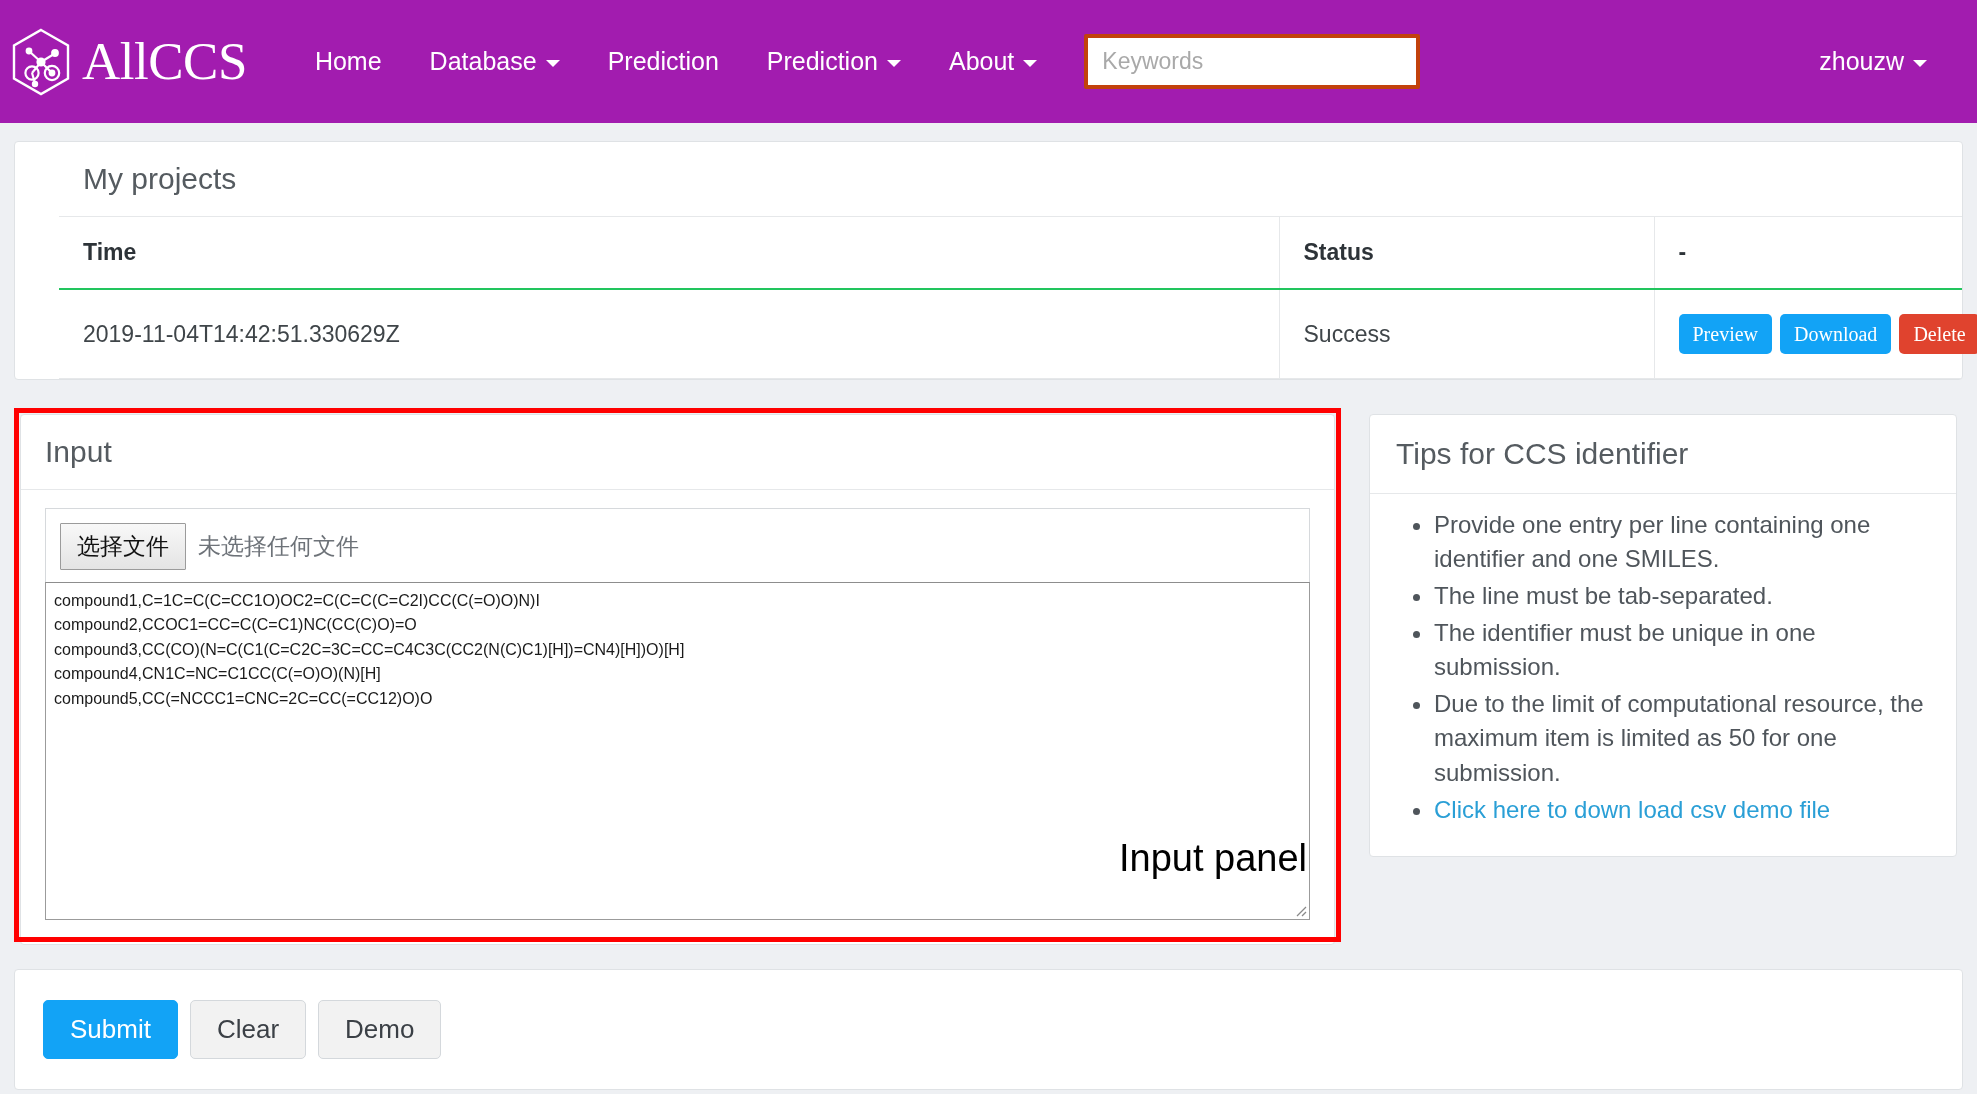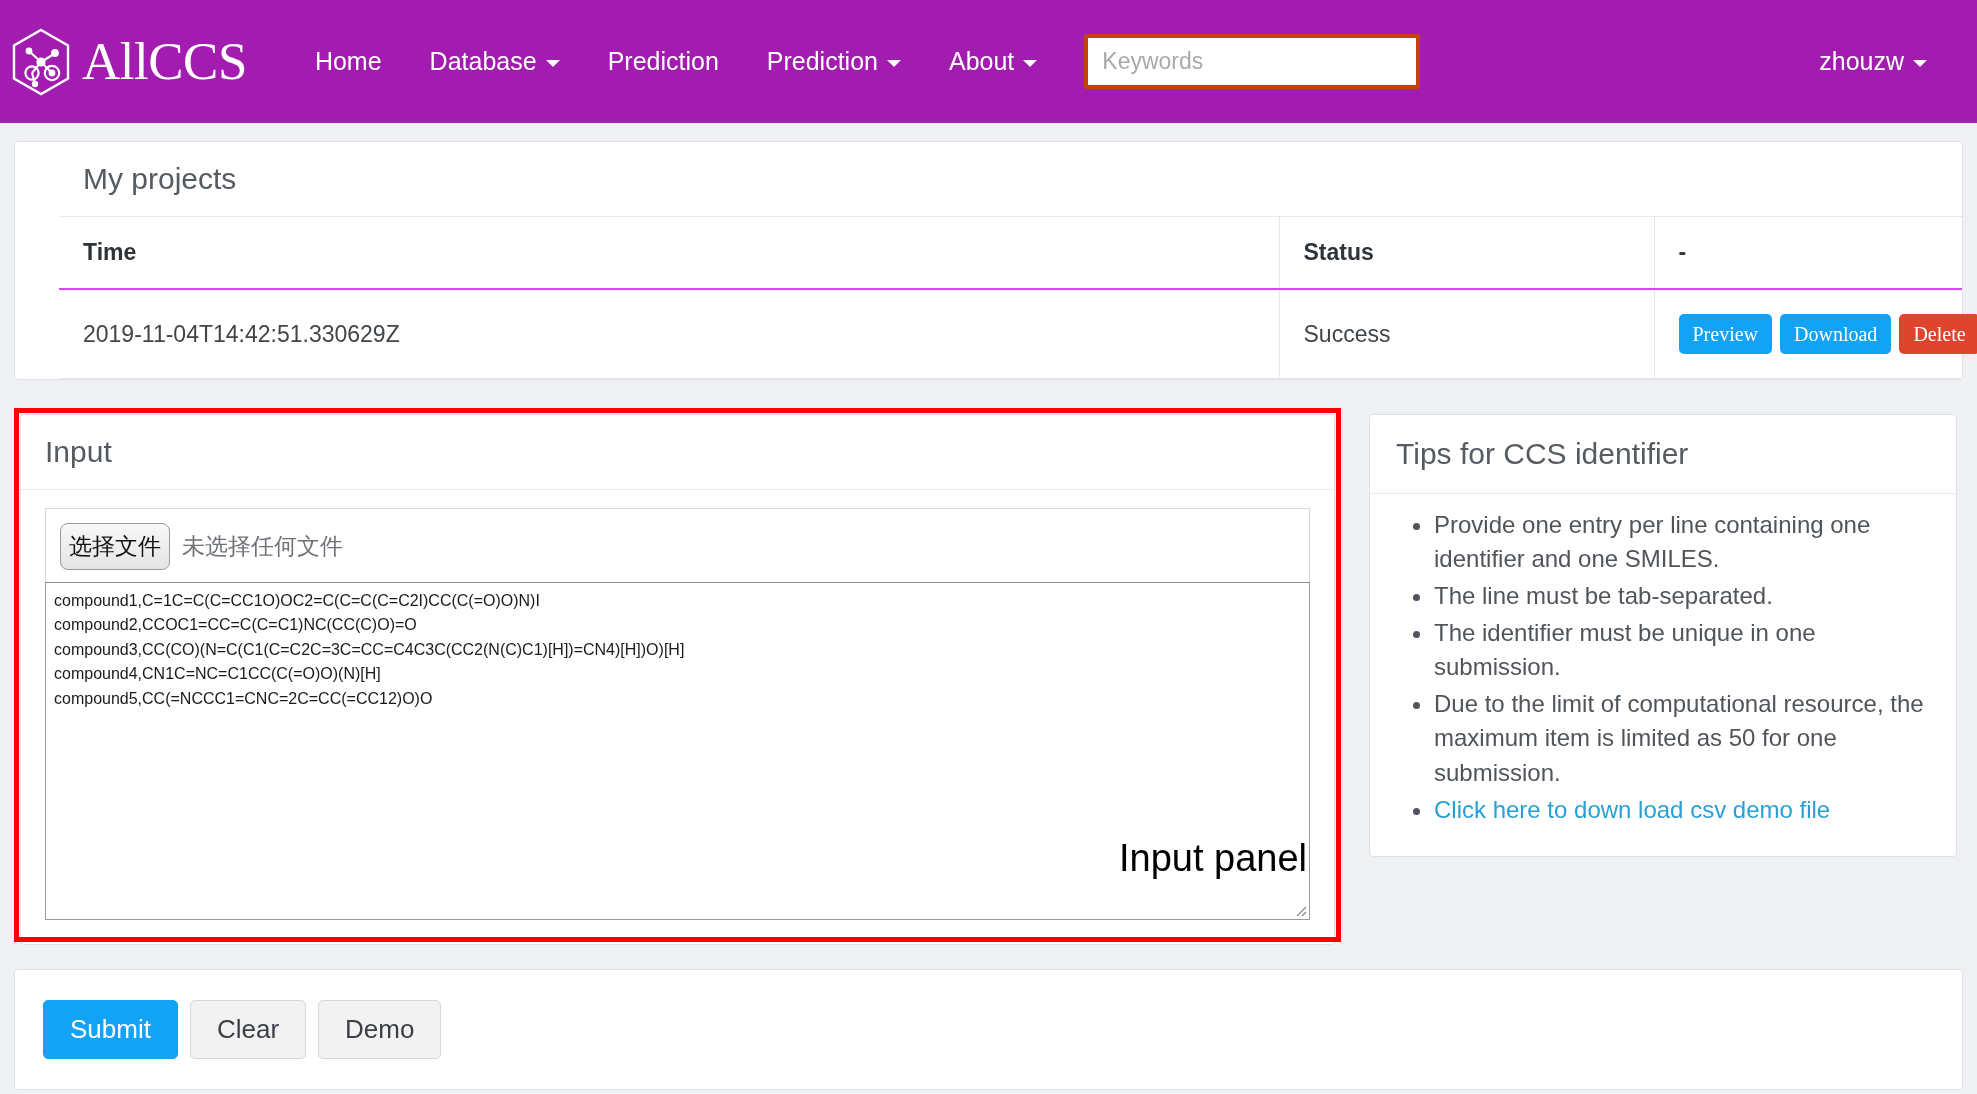--- a/index.html
+++ b/index.html
@@ -95,21 +95,21 @@
     width: 100%;
     border-collapse: collapse;
     table-layout: fixed;
   }
   table.projects th {
     text-align: left;
     font-size: 23px;
     color: #2d3338;
     font-weight: bold;
     padding: 22px 24px;
-    border-bottom: 2px solid #d946ef;
+    border-bottom: 2px solid #22c55e;
     vertical-align: middle;
   }
   table.projects td {
     font-size: 23px;
     color: #3f4549;
     padding: 24px 24px;
     border-bottom: 1px solid #e6e8ea;
     vertical-align: middle;
   }
   table.projects th.col-time, table.projects td.col-time { width: 1220px; }
@@ -162,23 +162,23 @@
     border-bottom: none;
     padding: 14px 14px 12px 14px;
     display: flex;
     align-items: center;
     gap: 12px;
     background: #ffffff;
   }
   .file-btn {
     background: linear-gradient(#f8f8f8, #e4e4e4);
     border: 1px solid #9b9b9b;
-    border-radius: 8px;
+    border-radius: 1px;
     font-size: 23px;
-    padding: 7px 8px;
+    padding: 7px 16px;
     color: #111111;
     font-family: "Liberation Sans", sans-serif;
     cursor: pointer;
     white-space: nowrap;
   }
   .file-status { font-size: 23px; color: #6d7278; }
 
   .smiles-area {
     width: 100%;
     height: 338px;

